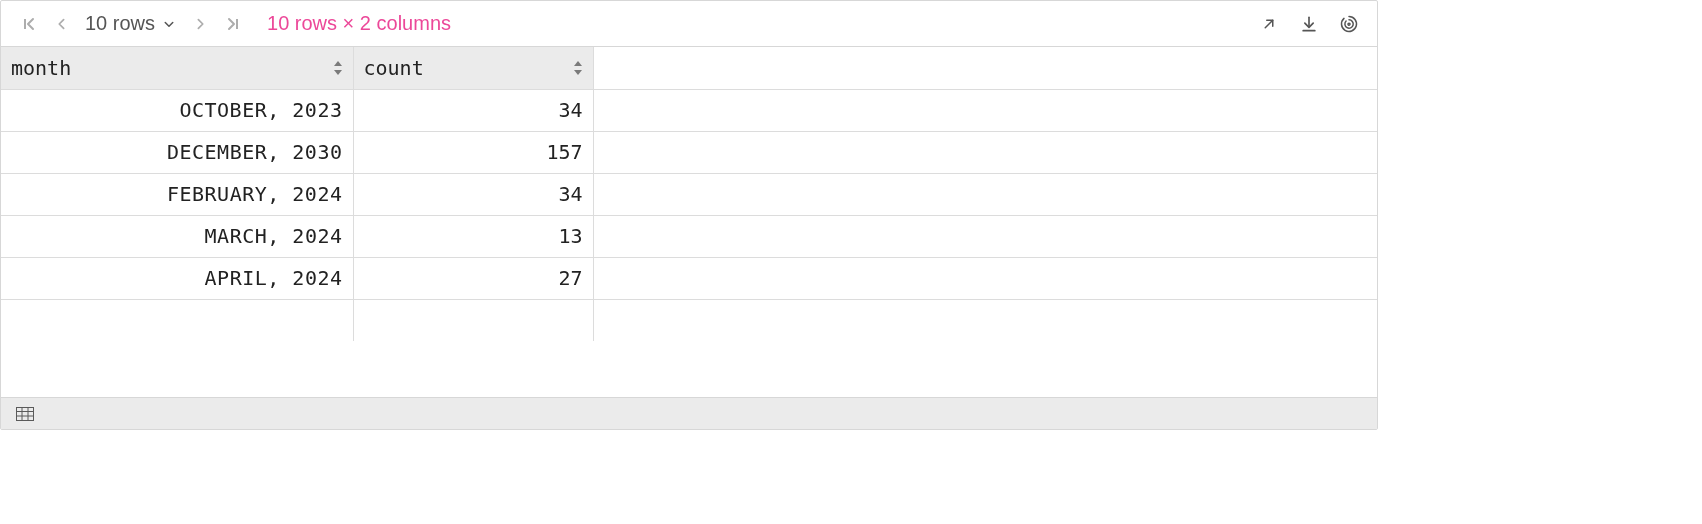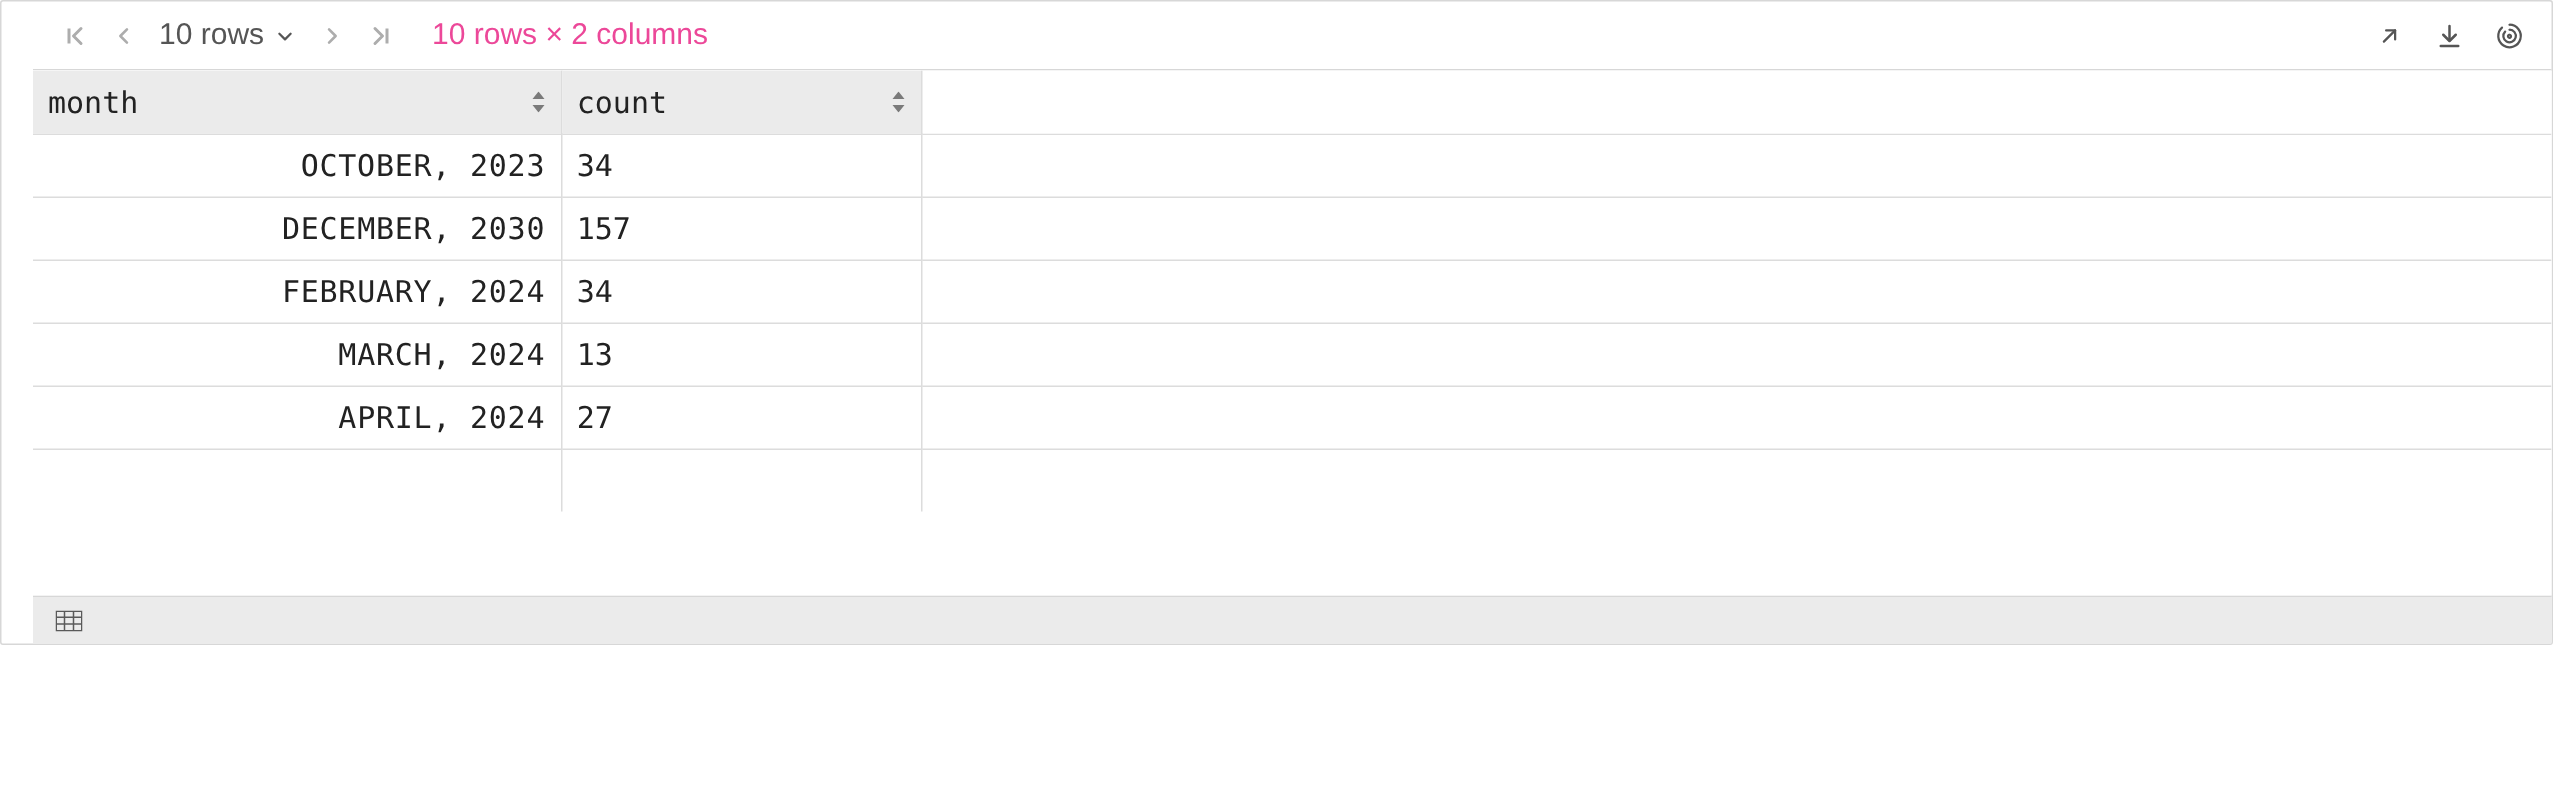--- a/index.html
+++ b/index.html
@@ -5,25 +5,24 @@
   * { box-sizing: border-box; }
   html, body {
     margin: 0;
     padding: 0;
     font-family: "SF Mono", "Menlo", "Consolas", monospace;
     font-size: 20px;
     color: #222;
     background: #fff;
   }
   .wrap {
-    width: 1702px;
+    width: 1378px;
     border: 1px solid #d7d7d7;
     border-radius: 2px;
     background: #fff;
-    padding-left: 21px;
   }
   .toolbar {
     display: flex;
     align-items: center;
     height: 46px;
     padding: 0 12px;
     border-bottom: 1px solid #d7d7d7;
     font-family: -apple-system, "Segoe UI", Arial, sans-serif;
     color: #6b6b6b;
     font-size: 20px;
@@ -102,21 +101,21 @@
     display:flex;
     flex-direction:column;
     align-items:center;
     justify-content:center;
     color:#7a7a7a;
     cursor:pointer;
   }
   .col-month { width: 352px; }
   .col-count { width: 240px; }
   .col-rest  { border-right:none !important; background:#fff !important; }
-  td.num { text-align: left; }
+  td.num { text-align: right; }
   td.txt { text-align: right; letter-spacing: 0.5px; }
   tr.filler td { border-bottom:none; }
 
   .footer {
     height: 32px;
     border-top: 1px solid #d7d7d7;
     background: #ebebeb;
     display:flex;
     align-items:center;
     padding: 0 12px;

